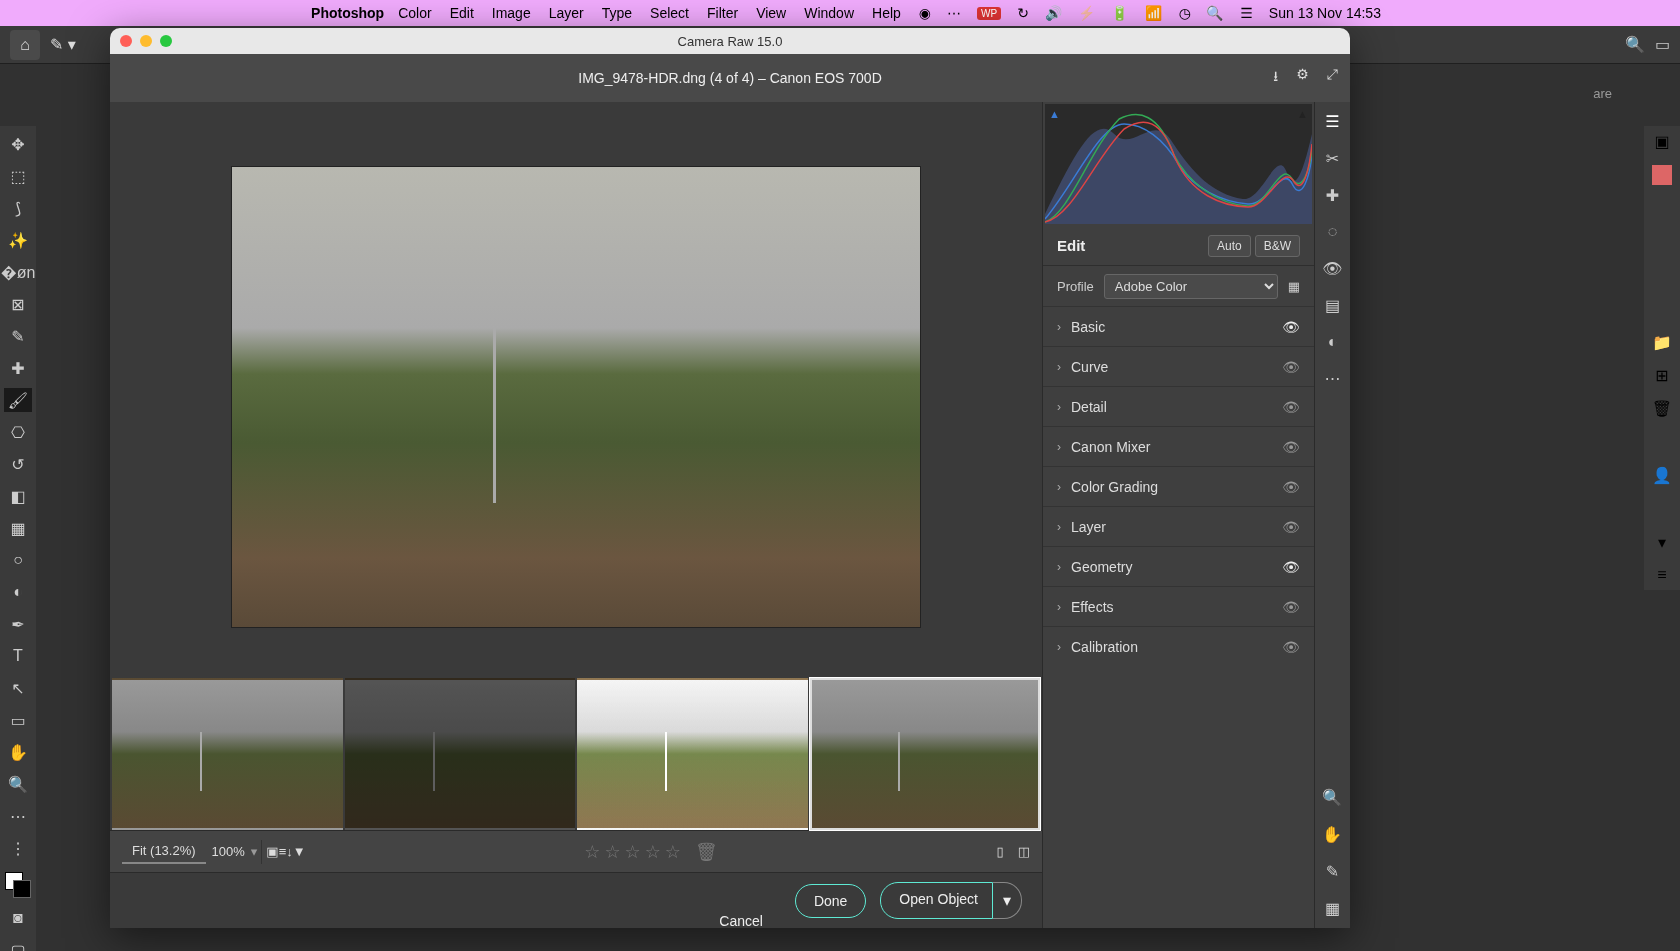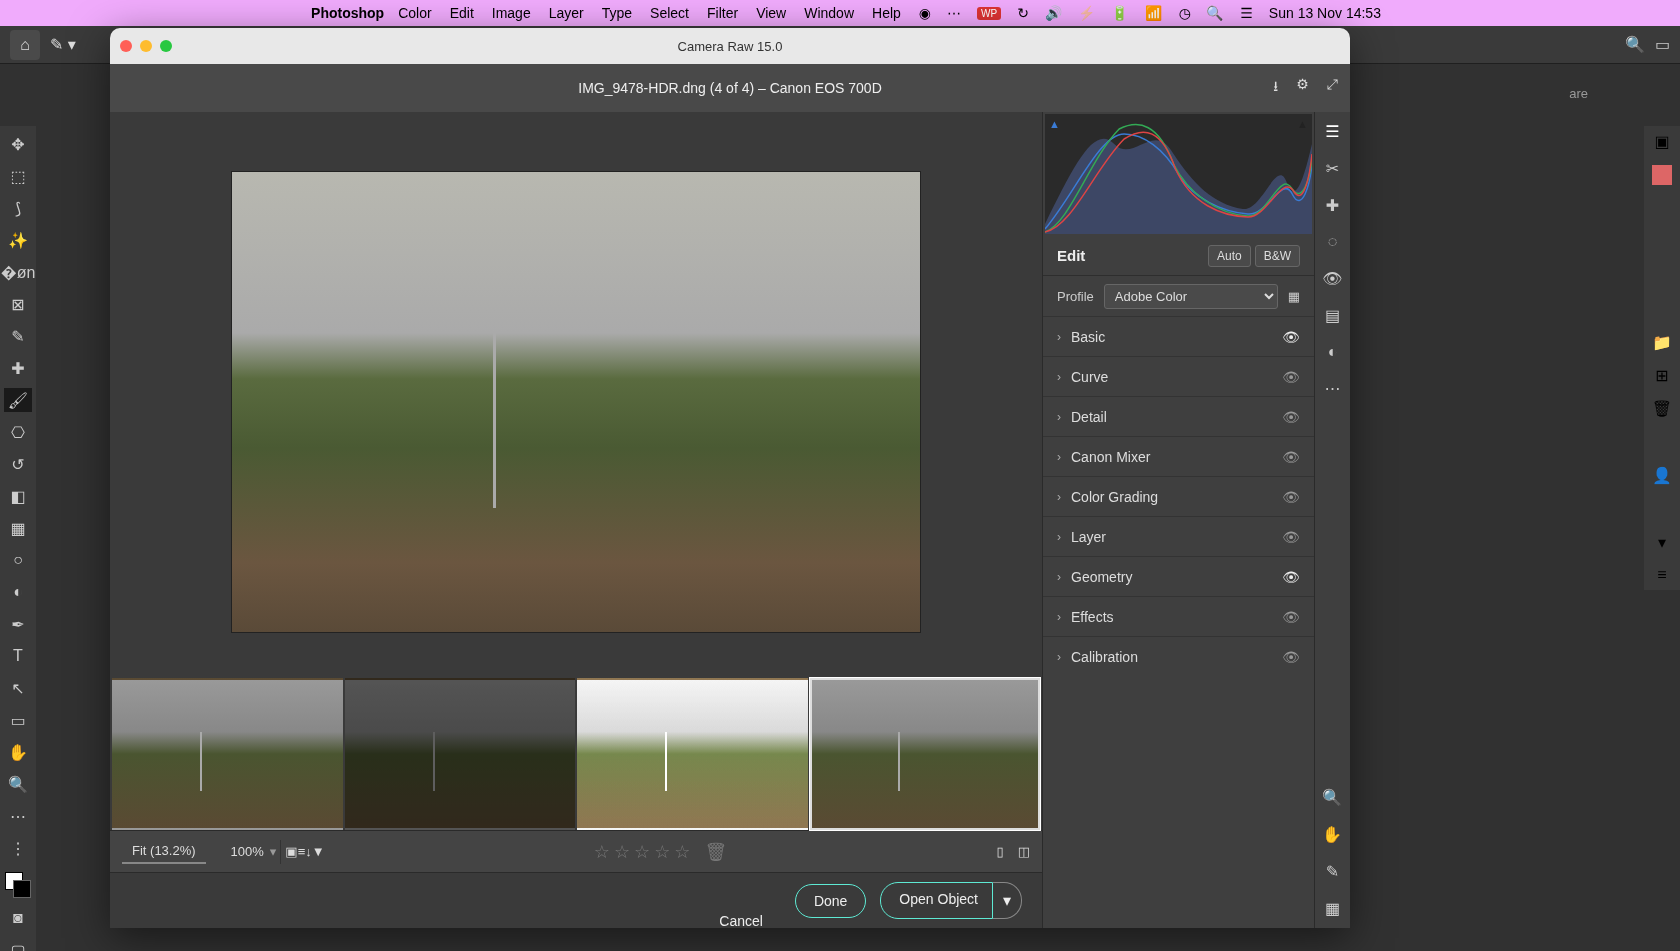--- a/index.html
+++ b/index.html
@@ -15,44 +15,44 @@
 .status-icon { display:inline-flex; align-items:center; }
 
 
 .ps-bg { position:absolute; top:26px; left:0; right:0; bottom:0; background:#313131; }
 .ps-topbar { height:38px; background:#3a3a3a; border-bottom:1px solid #1f1f1f; display:flex; align-items:center; padding:0 10px; gap:10px; }
 .ps-topbar .home-ic { width:30px; height:30px; background:#4a4a4a; border-radius:4px; display:flex; align-items:center; justify-content:center; }
 .ps-left-tools { position:absolute; top:100px; left:0; width:36px; background:#3a3a3a; display:flex; flex-direction:column; align-items:center; padding:6px 0; gap:8px; }
 .ps-left-tools .tool { width:28px; height:24px; display:flex; align-items:center; justify-content:center; color:#ccc; cursor:pointer; font-size:16px; }
 .ps-left-tools .tool.sel { background:#1a1a1a; }
 .ps-right-panels { position:absolute; top:100px; right:0; width:36px; background:#3a3a3a; display:flex; flex-direction:column; align-items:center; padding:6px 0; gap:14px; }
-.ps-share { position:absolute; top:60px; right:92px; color:#999; font-size:13px; }
+.ps-share { position:absolute; top:60px; right:68px; color:#999; font-size:13px; }
 
 
 .cr-window { position:absolute; top:28px; left:110px; width:1240px; height:900px; background:#3a3a3a; border-radius:10px 10px 0 0; box-shadow:0 10px 40px rgba(0,0,0,.5); overflow:hidden; display:flex; flex-direction:column; }
-.cr-title { height:36px; background:#e8e8e8; display:flex; align-items:center; justify-content:center; position:relative; font-size:13px; color:#333; }
+.cr-title { height:26px; background:#e8e8e8; display:flex; align-items:center; justify-content:center; position:relative; font-size:13px; color:#333; }
 .cr-traffic { position:absolute; left:10px; display:flex; gap:8px; }
 .cr-traffic span { width:12px; height:12px; border-radius:50%; }
 .tl-r{background:#ff5f57;} .tl-y{background:#febc2e;} .tl-g{background:#28c840;}
 .cr-header { height:48px; background:#494949; color:#eee; display:flex; align-items:center; justify-content:center; font-size:14px; position:relative; }
 .cr-header .hdr-icons { position:absolute; right:12px; display:flex; gap:18px; color:#ddd; }
 .cr-body { flex:1; display:flex; background:#3a3a3a; }
 .cr-main { flex:1; display:flex; flex-direction:column; }
 .cr-preview { flex:1; display:flex; align-items:center; justify-content:center; padding:20px 20px 6px; }
 .cr-preview .img { width:690px; height:462px; background:linear-gradient(to bottom,#b8b8b0 0%,#aaa 35%,#5a6b3f 45%,#4a5a33 60%,#6b5640 85%,#5a4a38 100%); border:1px solid #222; position:relative; }
 .cr-preview .img::before { content:''; position:absolute; top:35%; left:38%; width:3px; height:38%; background:#aaa; }
 .cr-filmstrip { height:152px; display:flex; gap:2px; padding:0 2px; }
 .cr-filmstrip .thumb { flex:1; background:linear-gradient(to bottom,#999 0%,#888 35%,#4a5530 50%,#5a4a33 100%); border:2px solid transparent; position:relative; }
 .cr-filmstrip .thumb.dark { filter:brightness(.55); }
 .cr-filmstrip .thumb.bright { filter:brightness(1.6); }
 .cr-filmstrip .thumb.sel { border-color:#ddd; outline:1px solid #fff; }
 .cr-filmstrip .thumb::before{content:'';position:absolute;top:35%;left:38%;width:2px;height:40%;background:#aaa;}
 .cr-toolbar { height:42px; background:#444; display:flex; align-items:center; padding:0 12px; color:#ddd; font-size:13px; border-top:1px solid #2a2a2a; }
 .cr-toolbar .fit { padding:4px 10px; border-bottom:2px solid #888; }
-.cr-toolbar .zoom100 { padding:4px 6px;margin-left:19px; }
+.cr-toolbar .zoom100 { padding:4px 6px; }
 .cr-toolbar .zoom-dd { color:#999; }
 .cr-toolbar .sep { width:1px; height:24px; background:#333; margin:0 4px;}
 .cr-toolbar .stars { display:flex; gap:4px; margin:0 auto; }
 .cr-toolbar .stars span{ color:#777; font-size:18px; cursor:pointer;}
 .cr-toolbar .right-icons { display:flex; gap:14px; }
 .cr-info { height:40px; display:flex; align-items:center; justify-content:center; color:#bbb; font-size:13px; text-decoration:underline; }
 .cr-footer { height:56px; background:#3a3a3a; display:flex; align-items:center; justify-content:flex-end; gap:14px; padding:0 20px; border-top:1px solid #2a2a2a; }
 .cr-footer .btn { padding:8px 18px; border:1px solid #5eead4; border-radius:18px; color:#eee; font-size:14px; cursor:pointer; background:transparent; }
 .cr-footer .btn.cancel { border:none;margin-top:40px; }
 .cr-footer .btn.split { border-radius:18px 0 0 18px; padding-right:14px;}

